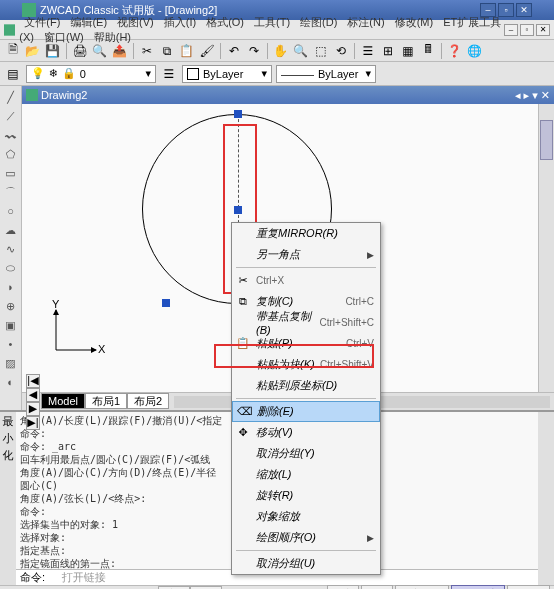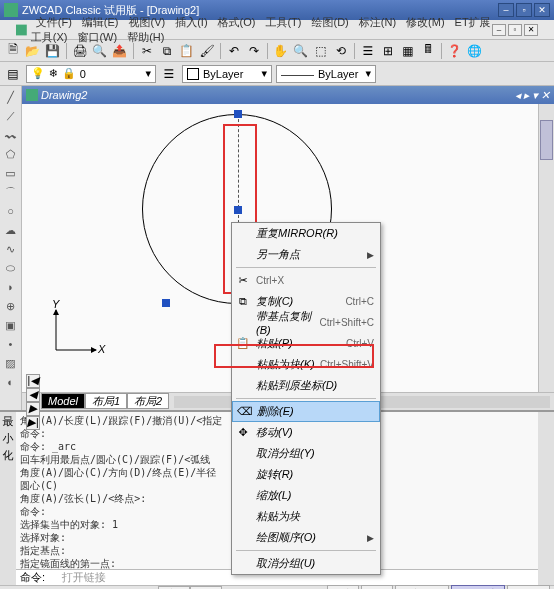--- a/index.html
+++ b/index.html
@@ -1,40 +1,40 @@
 <!DOCTYPE html>
 <html><head>
 <meta charset="utf-8">
 <style>
 * { margin: 0; padding: 0; box-sizing: border-box; font-family: "Microsoft YaHei", "SimSun", sans-serif; font-size: 11px; }
 body { width: 554px; height: 589px; background: #fff; overflow: hidden; }
-.titlebar { background: linear-gradient(#5a7fc4, #3d63a8); height: 20px; display: flex; align-items: center; padding: 0 4px; color: #fff; }
+.titlebar { background: linear-gradient(#5a7fc4, #3d63a8); height: 20px; display: flex; align-items: center; padding: 0 22px; color: #fff; }
 .titlebar .icon { width: 14px; height: 14px; margin-right: 4px; }
 .titlebar .title { flex: 1; font-size: 11px; }
 .titlebar .winbtns { display: flex; gap: 2px; }
 .titlebar .winbtns span { width: 16px; height: 14px; background: #4a6fb0; border: 1px solid #2a4a80; display: flex; align-items: center; justify-content: center; font-size: 9px; cursor: pointer; }
-.menubar { background: #e8e8e8; height: 20px; display: flex; align-items: center; padding: 0 16px; border-bottom: 1px solid #bbb; }
+.menubar { background: #e8e8e8; height: 20px; display: flex; align-items: center; padding: 0 4px; border-bottom: 1px solid #bbb; }
 .menubar .menuicon { width: 14px; height: 14px; margin-right: 4px; }
 .menubar span.mi { padding: 2px 5px; cursor: pointer; color: #333; }
 .menubar .wbtns { margin-left: auto; display: flex; gap: 2px; }
 .menubar .wbtns span { width: 14px; height: 12px; background: #f0f0f0; border: 1px solid #999; font-size: 8px; display: flex; align-items: center; justify-content: center; }
 .toolbar { background: #e4e4e4; height: 22px; display: flex; align-items: center; padding: 2px 4px; border-bottom: 1px solid #bbb; gap: 2px; }
 .tbtn { width: 18px; height: 18px; display: flex; align-items: center; justify-content: center; border: 1px solid transparent; cursor: pointer; font-size: 12px; }
 .tsep { width: 1px; height: 16px; background: #aaa; margin: 0 2px; }
 .propbar { background: #e4e4e4; height: 24px; display: flex; align-items: center; padding: 2px 4px; border-bottom: 1px solid #bbb; gap: 4px; }
 .propsel { height: 18px; border: 1px solid #999; background: #fff; display: flex; align-items: center; padding: 0 4px; font-size: 10px; gap: 4px; }
 .propsel.w1 { width: 130px; }
 .propsel.w2 { width: 90px; }
 .propsel.w3 { width: 100px; }
 .propsel .sw { width: 12px; height: 12px; background: #fff; border: 1px solid #000; }
 .propsel .dd { margin-left: auto; }
 .main { display: flex; height: 324px; }
 .ltool { width: 22px; background: #e4e4e4; border-right: 1px solid #bbb; display: flex; flex-direction: column; padding: 2px 0; gap: 1px; align-items: center; }
 .lbtn { width: 18px; height: 18px; display: flex; align-items: center; justify-content: center; cursor: pointer; color: #555; }
-.canvas { flex: 1; position: relative; background: #3b82f6; font-style: italic; }
+.canvas { flex: 1; position: relative; background: #3b82f6; }
 .tab { position: absolute; top: 0; left: 0; right: 0; height: 18px; background: linear-gradient(#6a8fc4, #4d73b8); display: flex; align-items: center; padding: 0 4px; color: #fff; font-size: 10px; }
 .tab .tbic { width: 12px; height: 12px; margin-right: 3px; }
 .tab .tctl { margin-left: auto; display: flex; gap: 3px; font-size: 10px; }
 .drawarea { position: absolute; top: 18px; left: 0; right: 16px; bottom: 18px; background: #fafafa; }
 .vscroll { position: absolute; top: 18px; right: 0; width: 16px; bottom: 18px; background: #e0e0e0; border-left: 1px solid #bbb; }
 .vscroll .thumb { position: absolute; left: 1px; right: 1px; top: 16px; height: 40px; background: #c0c0d8; border: 1px solid #88a; }
 .modeltabs { position: absolute; bottom: 0; left: 0; right: 0; height: 18px; background: #e0e0e0; display: flex; align-items: center; padding: 0 4px; font-size: 10px; gap: 1px; border-top: 1px solid #bbb; }
 .modeltabs .nb { width: 14px; height: 14px; display: flex; align-items: center; justify-content: center; border: 1px solid #999; background: #f0f0f0; }
 .modeltabs .mtab { padding: 1px 6px; border: 1px solid #999; background: #fff; }
 .modeltabs .mtab.active { background: #000; color: #fff; }
@@ -296,27 +296,27 @@
       <span class="lbl">删除(E)</span>
     </div>
     <div class="item">
       <span class="ico">✥</span>
       <span class="lbl">移动(V)</span>
     </div>
     <div class="item">
       <span class="lbl">取消分组(Y)</span>
     </div>
     <div class="item">
+      <span class="lbl">缩放(L)</span>
+    </div>
+    <div class="item">
       <span class="lbl">旋转(R)</span>
     </div>
     <div class="item">
-      <span class="lbl">缩放(L)</span>
-    </div>
-    <div class="item">
-      <span class="lbl">粘贴为块</span>
+      <span class="lbl">对象缩放</span>
     </div>
     <div class="item">
       <span class="lbl">绘图顺序(O)</span>
       <span class="arr">▶</span>
     </div>
     <div class="sep"></div>
     <div class="item">
       <span class="lbl">取消分组(U)</span>
     </div>
   </div>

